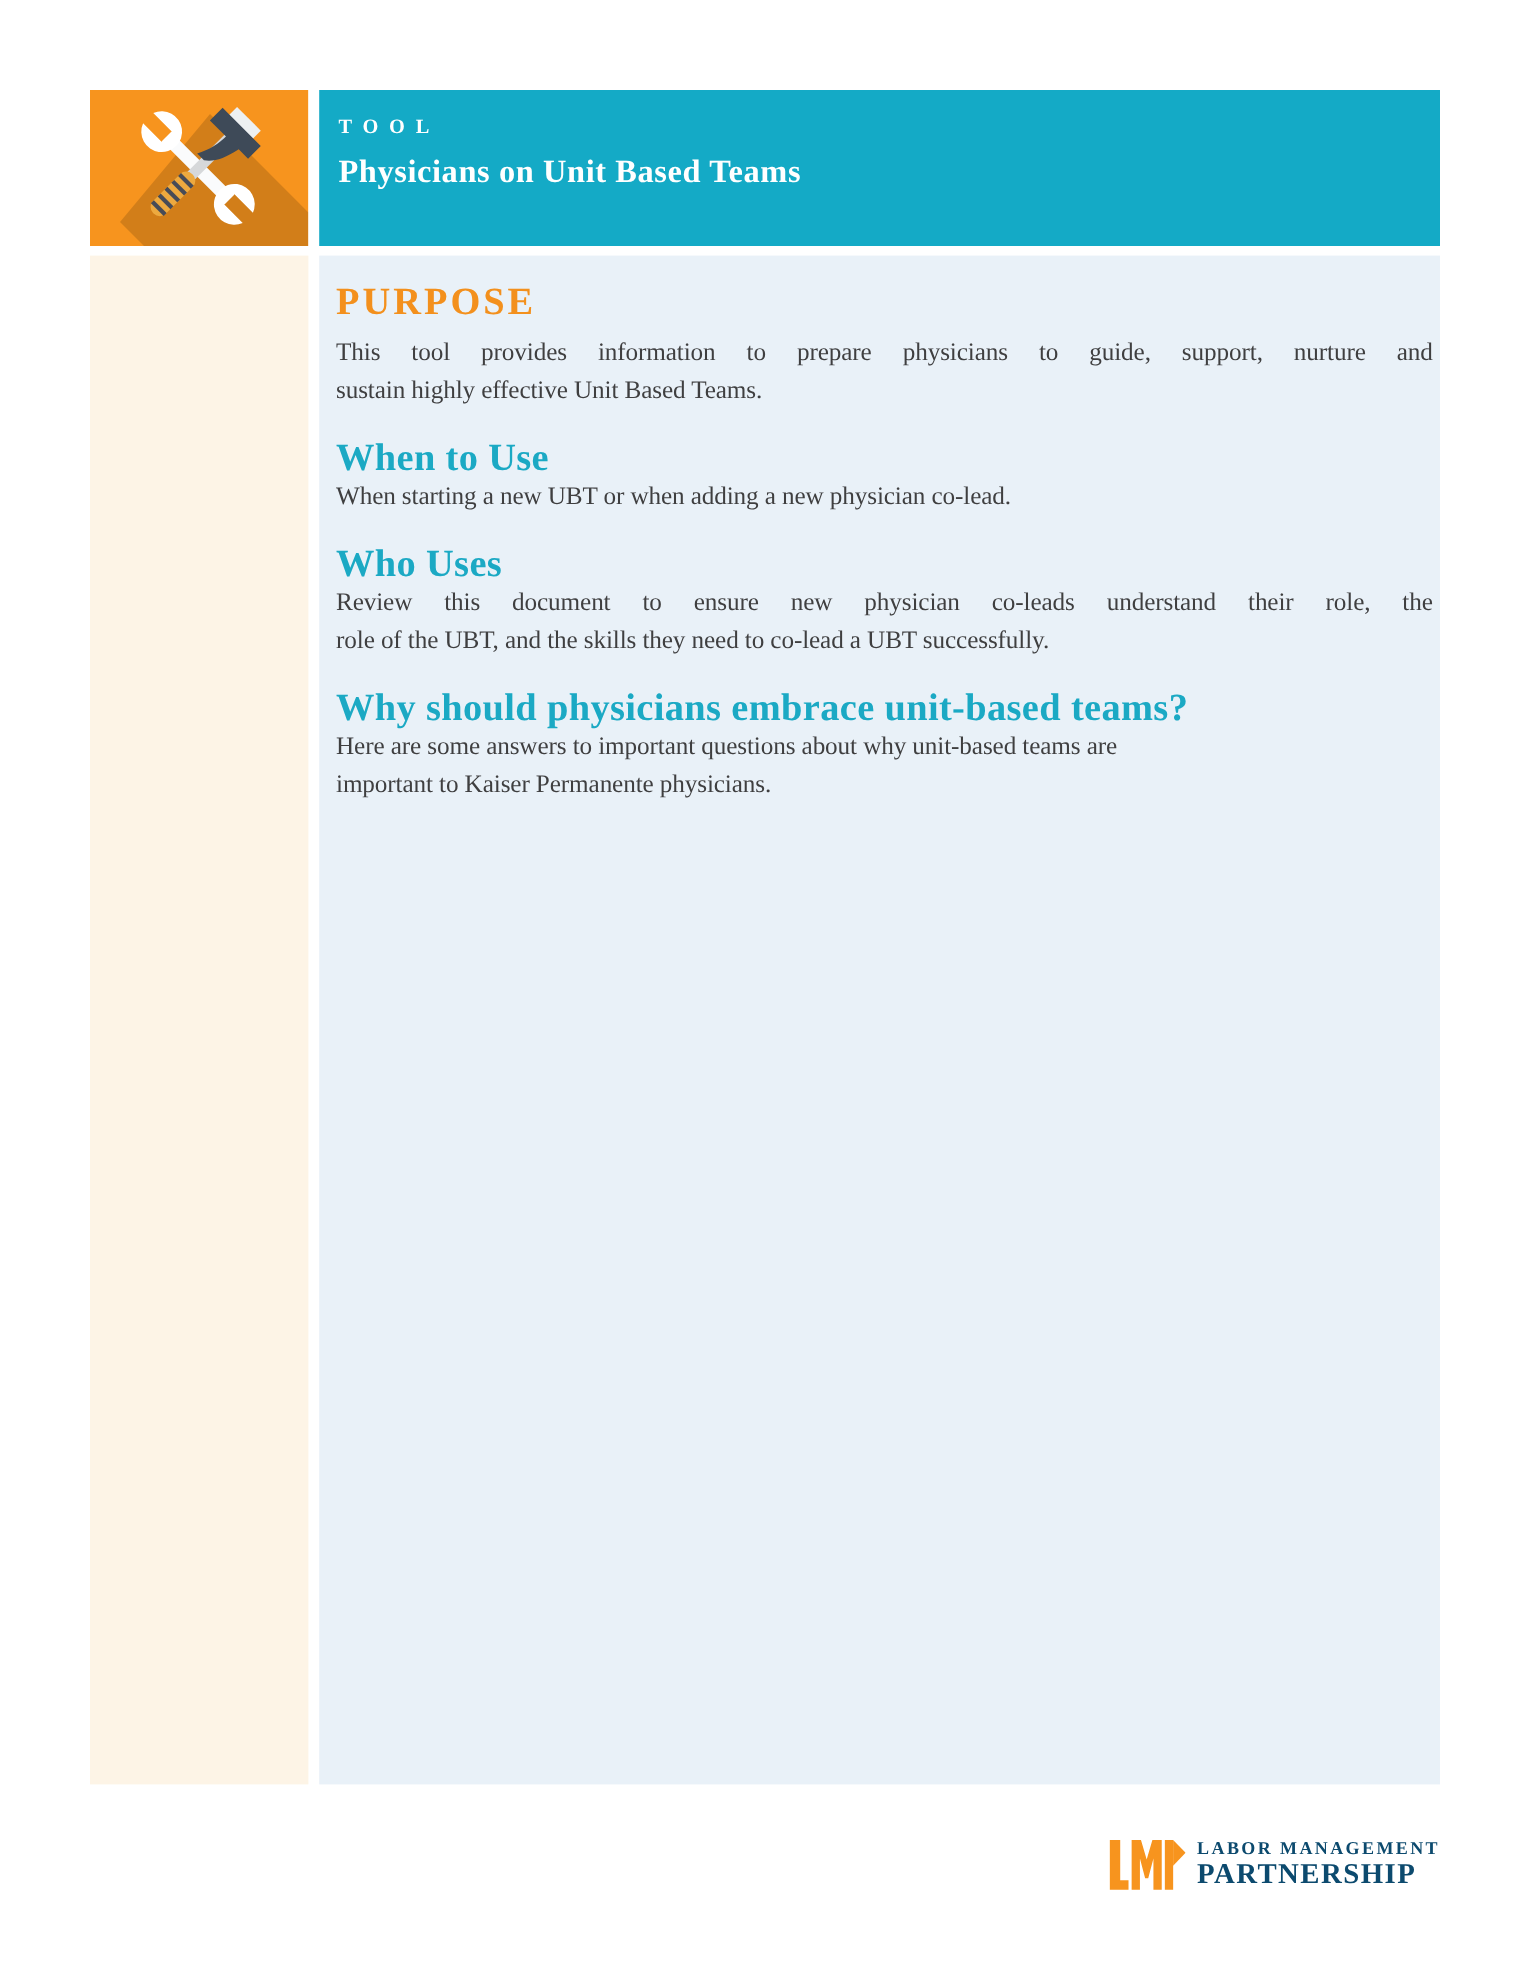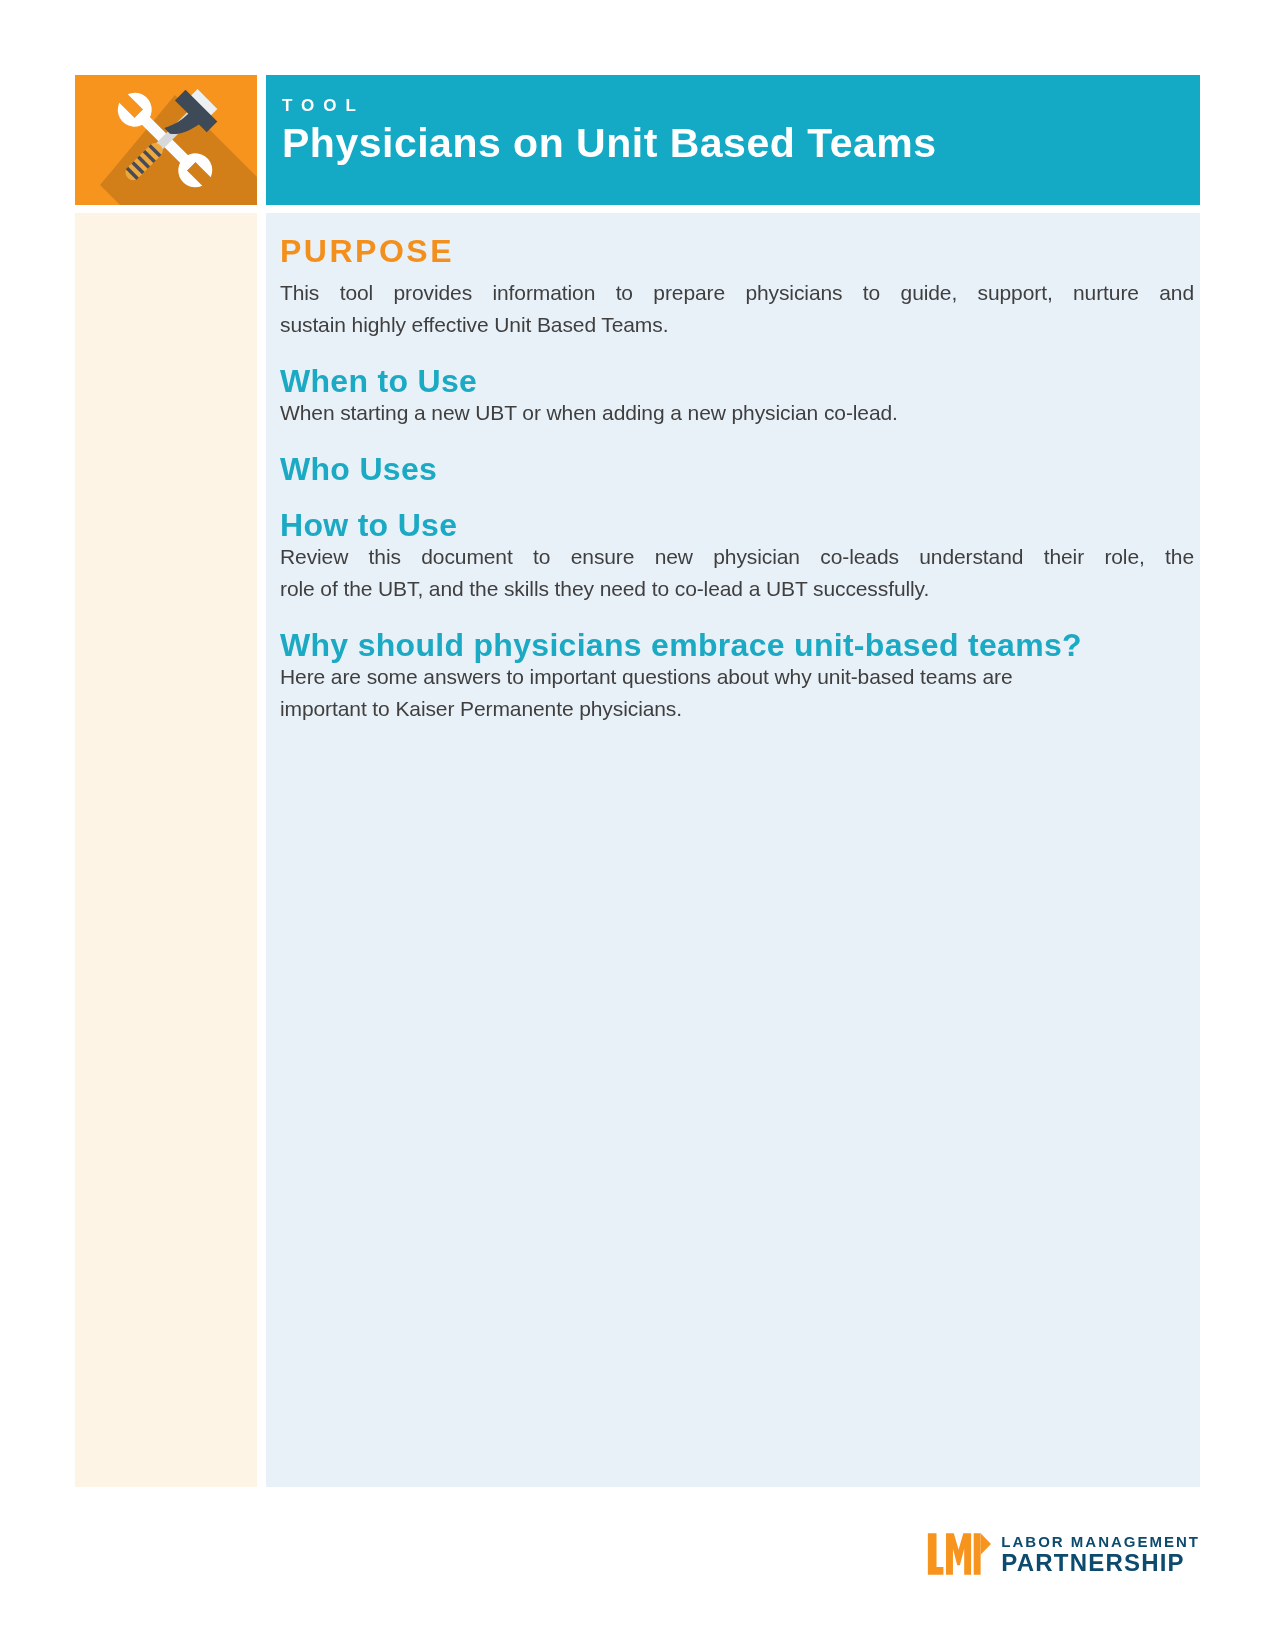--- a/index.html
+++ b/index.html
@@ -1,20 +1,20 @@
 <!DOCTYPE html>
 <html><head>
 <meta charset="utf-8">
 <style>
   html,body { margin:0; padding:0; background:#ffffff; }
   .page {
     position:relative;
     width:1275px; height:1650px;
     background:#ffffff;
-    font-family:Liberation Sans, sans-serif;
+    font-family:Liberation Serif, serif;
     overflow:hidden;
   }
 
   
   .icon-tile {
     position:absolute; left:75px; top:75px;
     width:182px; height:130px;
   }
   .icon-tile svg { display:block; }
   .banner {
@@ -25,21 +25,21 @@
     padding:20px 0 0 16px;
     color:#ffffff;
   }
   .kicker {
     font-size:17px; font-weight:bold;
     letter-spacing:9px;
     line-height:22px;
   }
   .doc-title {
     margin:2px 0 0 0;
-    font-size:41px; font-weight:bold;
+    font-size:27px; font-weight:bold;
     letter-spacing:0.5px;
     line-height:48px;
     white-space:nowrap;
   }
 
   
   .sidebar {
     position:absolute; left:75px; top:213px;
     width:182px; height:1274px;
     background:#fdf4e6;
@@ -134,21 +134,20 @@
       <span class="line">sustain highly effective Unit Based Teams.</span>
     </p>
 
     <div class="sec-h">When to Use</div>
     <p class="body-p">
       <span class="line">When starting a new UBT or when adding a new physician co-lead.</span>
     </p>
 
     <div class="sec-h">Who Uses</div>
 
-    <div class="sec-h">How to Use</div>
     <p class="body-p">
       <span class="line stretch">Review this document to ensure new physician co-leads understand their role, the</span>
       <span class="line">role of the UBT, and the skills they need to co-lead a UBT successfully.</span>
     </p>
 
     <div class="sec-h">Why should physicians embrace unit-based teams?</div>
     <p class="body-p">
       <span class="line">Here are some answers to important questions about why unit-based teams are</span>
       <span class="line">important to Kaiser Permanente physicians.</span>
     </p>

